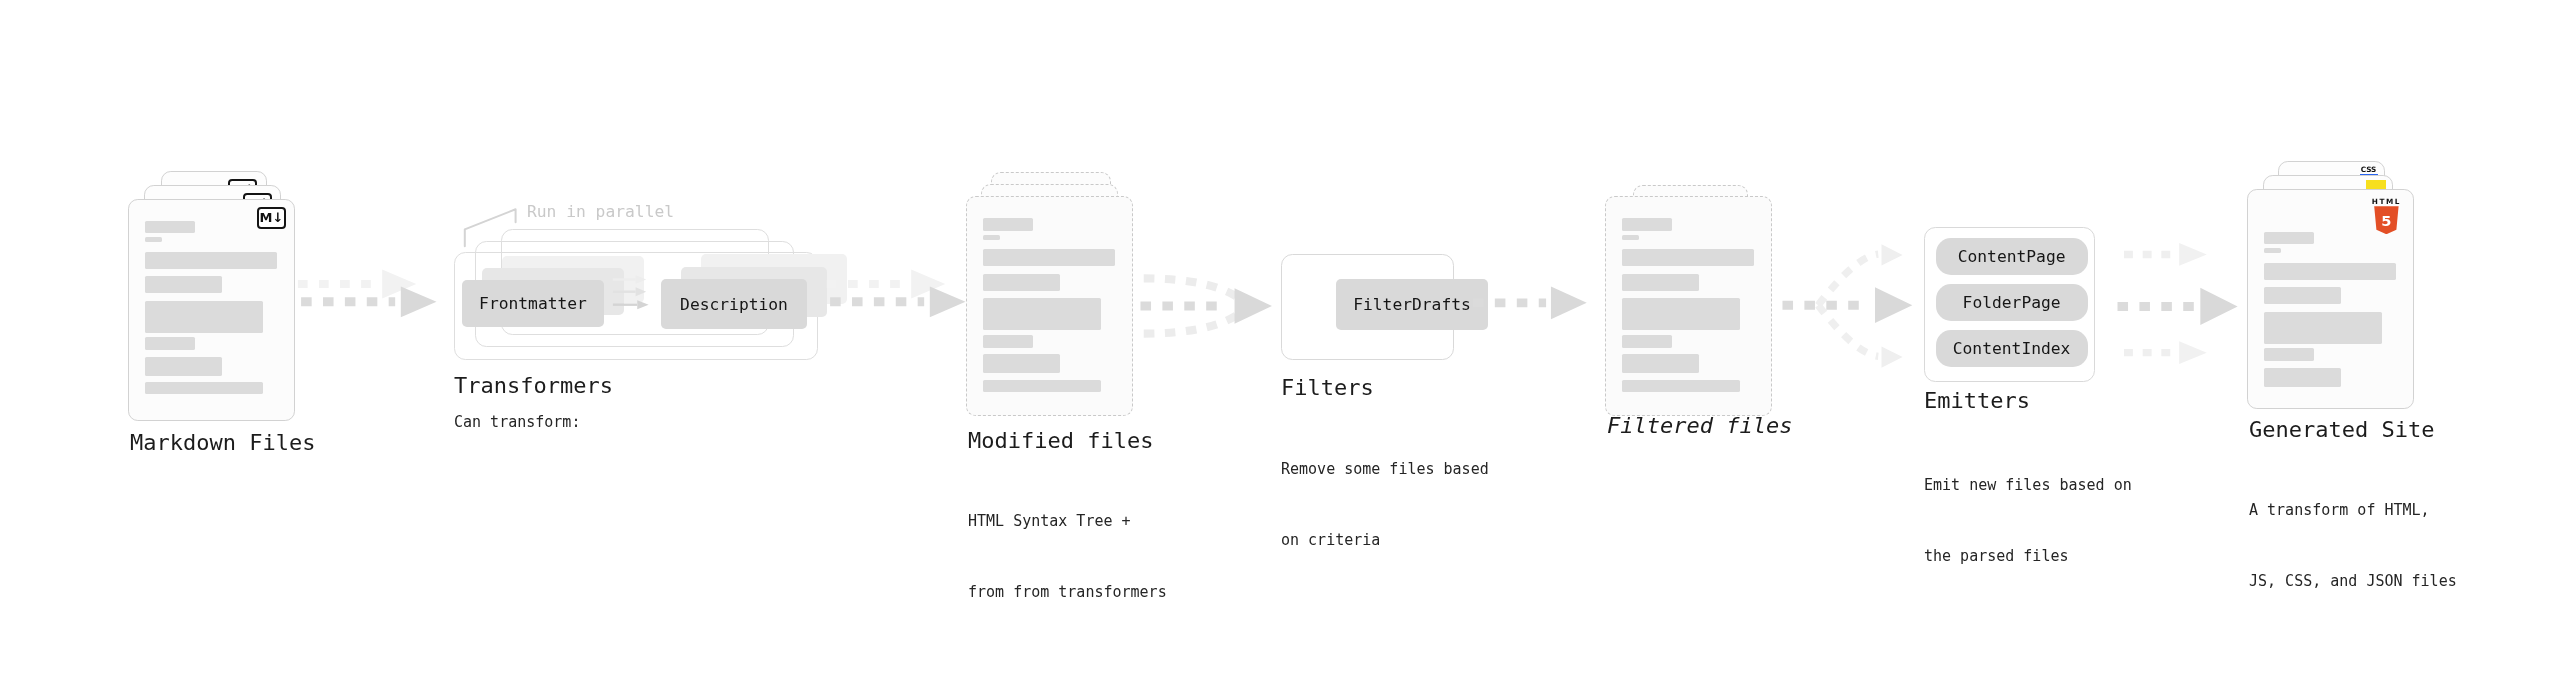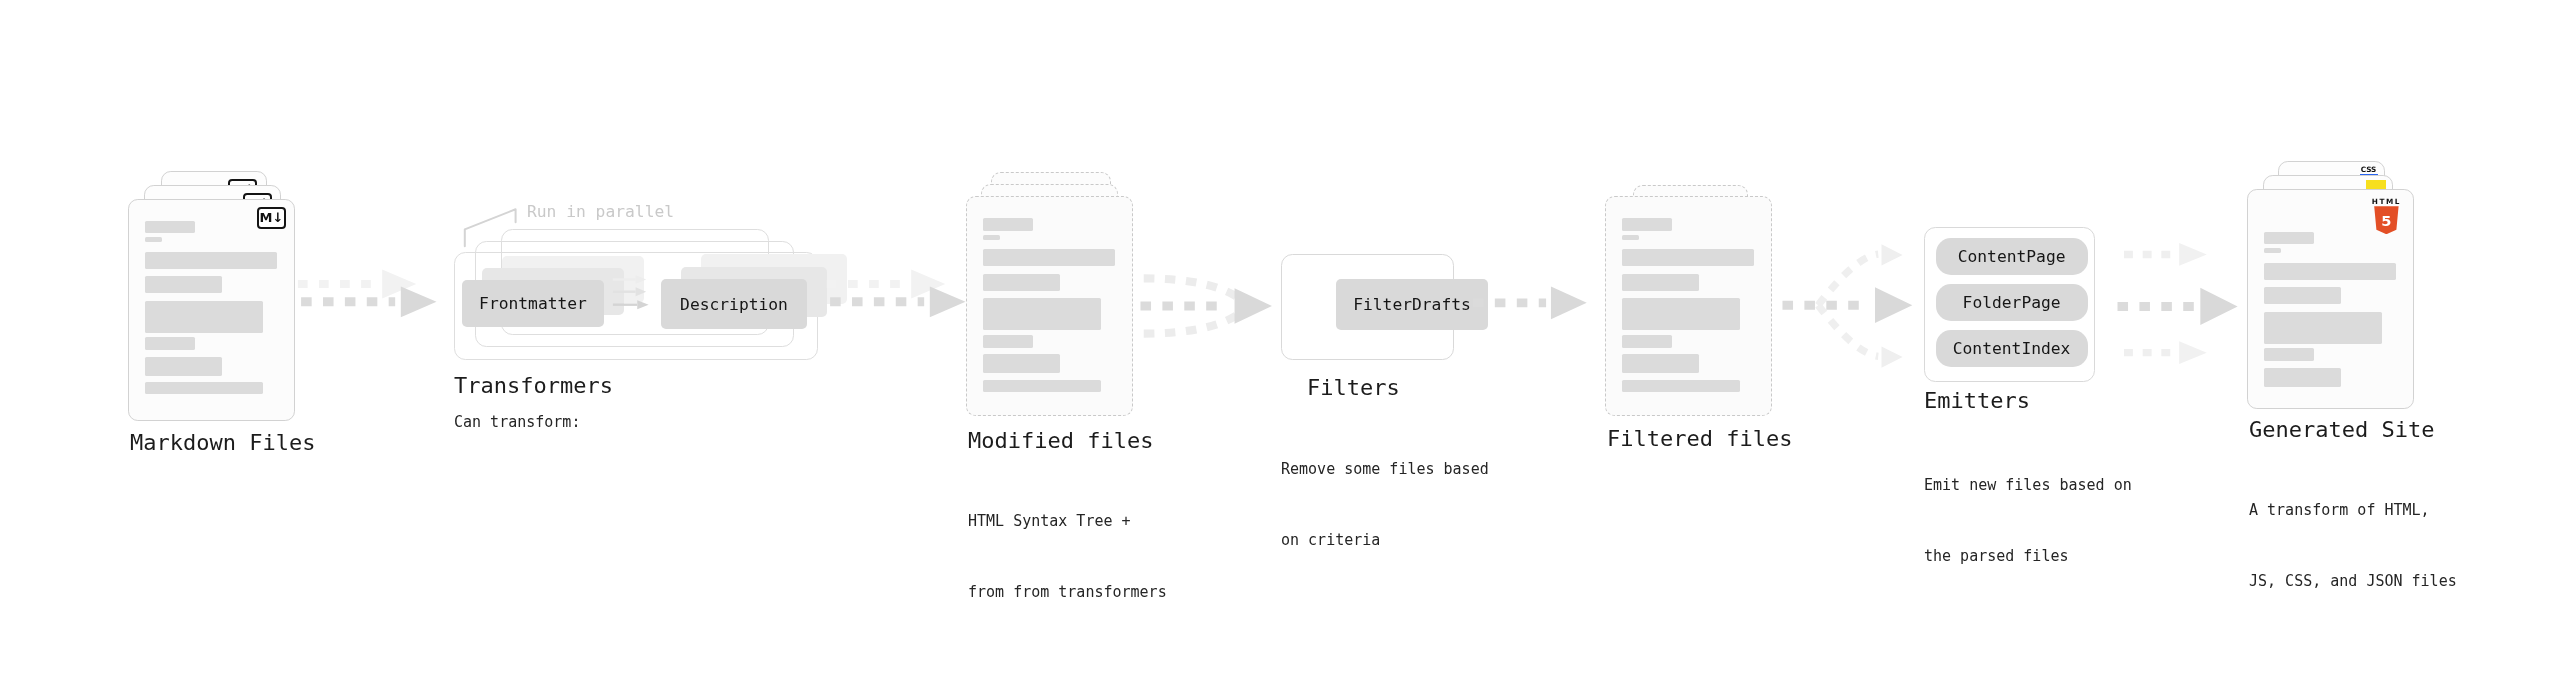--- a/index.html
+++ b/index.html
@@ -150,21 +150,21 @@
 
   <svg class="abs" style="left:1134px;top:267px;" width="146" height="78" viewBox="0 0 180 96">
     <path d="M 12 14 Q 96 14 132 40" stroke="#ececec" stroke-width="10" fill="none" stroke-dasharray="13 13"></path>
     <path d="M 12 82 Q 96 82 132 56" stroke="#ececec" stroke-width="10" fill="none" stroke-dasharray="13 13"></path>
     <line x1="8" y1="48" x2="116" y2="48" stroke="#dbdbdb" stroke-width="11" stroke-dasharray="13 14"></line>
     <polygon points="124,26 124,70 170,48" fill="#d9d9d9"></polygon>
   </svg>
 
   <div class="outline" style="left:1281px;top:254px;width:173px;height:106px;border-color:#d9d9d9;"></div>
   <div class="graybox" style="left:1336px;top:279px;width:152px;height:51px;">FilterDrafts</div>
-  <div class="title" style="left:1281px;top:374px;margin-left:26px;">Filters</div>
+  <div class="title" style="left:1281px;top:374px;">Filters</div>
   <div class="body-text" style="left:1281px;top:411px;">
     <div>Remove some files based</div>
     <div>on criteria</div>
   </div>
 
   <svg class="abs" style="left:1468px;top:276px;" width="122" height="57" viewBox="0 0 150 70">
     <line x1="6" y1="33" x2="96" y2="33" stroke="#dbdbdb" stroke-width="11" stroke-dasharray="13 14"></line>
     <polygon points="102,13 102,53 146,33" fill="#d9d9d9"></polygon>
   </svg>
 
@@ -176,21 +176,21 @@
         <div class="sk sk2"></div>
         <div class="sk sk3"></div>
         <div class="sk sk4"></div>
         <div class="sk sk5"></div>
         <div class="sk sk6"></div>
         <div class="sk sk7"></div>
         <div class="sk sk8"></div>
       </div>
     </div>
   </div>
-  <div class="title" style="left:1607px;top:425px;">Filtered files</div>
+  <div class="title" style="left:1607px;top:412px;font-style:italic;">Filtered files</div>
 
   <svg class="abs" style="left:1776px;top:237px;" width="142" height="138" viewBox="0 0 175 170">
     <path d="M 52 84 Q 98 24 126 21" stroke="#efefef" stroke-width="9" fill="none" stroke-dasharray="12 12"></path>
     <polygon points="130,9 130,35 156,22" fill="#efefef"></polygon>
     <path d="M 52 84 Q 98 144 126 147" stroke="#efefef" stroke-width="9" fill="none" stroke-dasharray="12 12"></path>
     <polygon points="130,135 130,161 156,148" fill="#efefef"></polygon>
     <line x1="8" y1="84" x2="116" y2="84" stroke="#dbdbdb" stroke-width="11" stroke-dasharray="13 14"></line>
     <polygon points="122,62 122,106 168,84" fill="#d9d9d9"></polygon>
   </svg>
 

